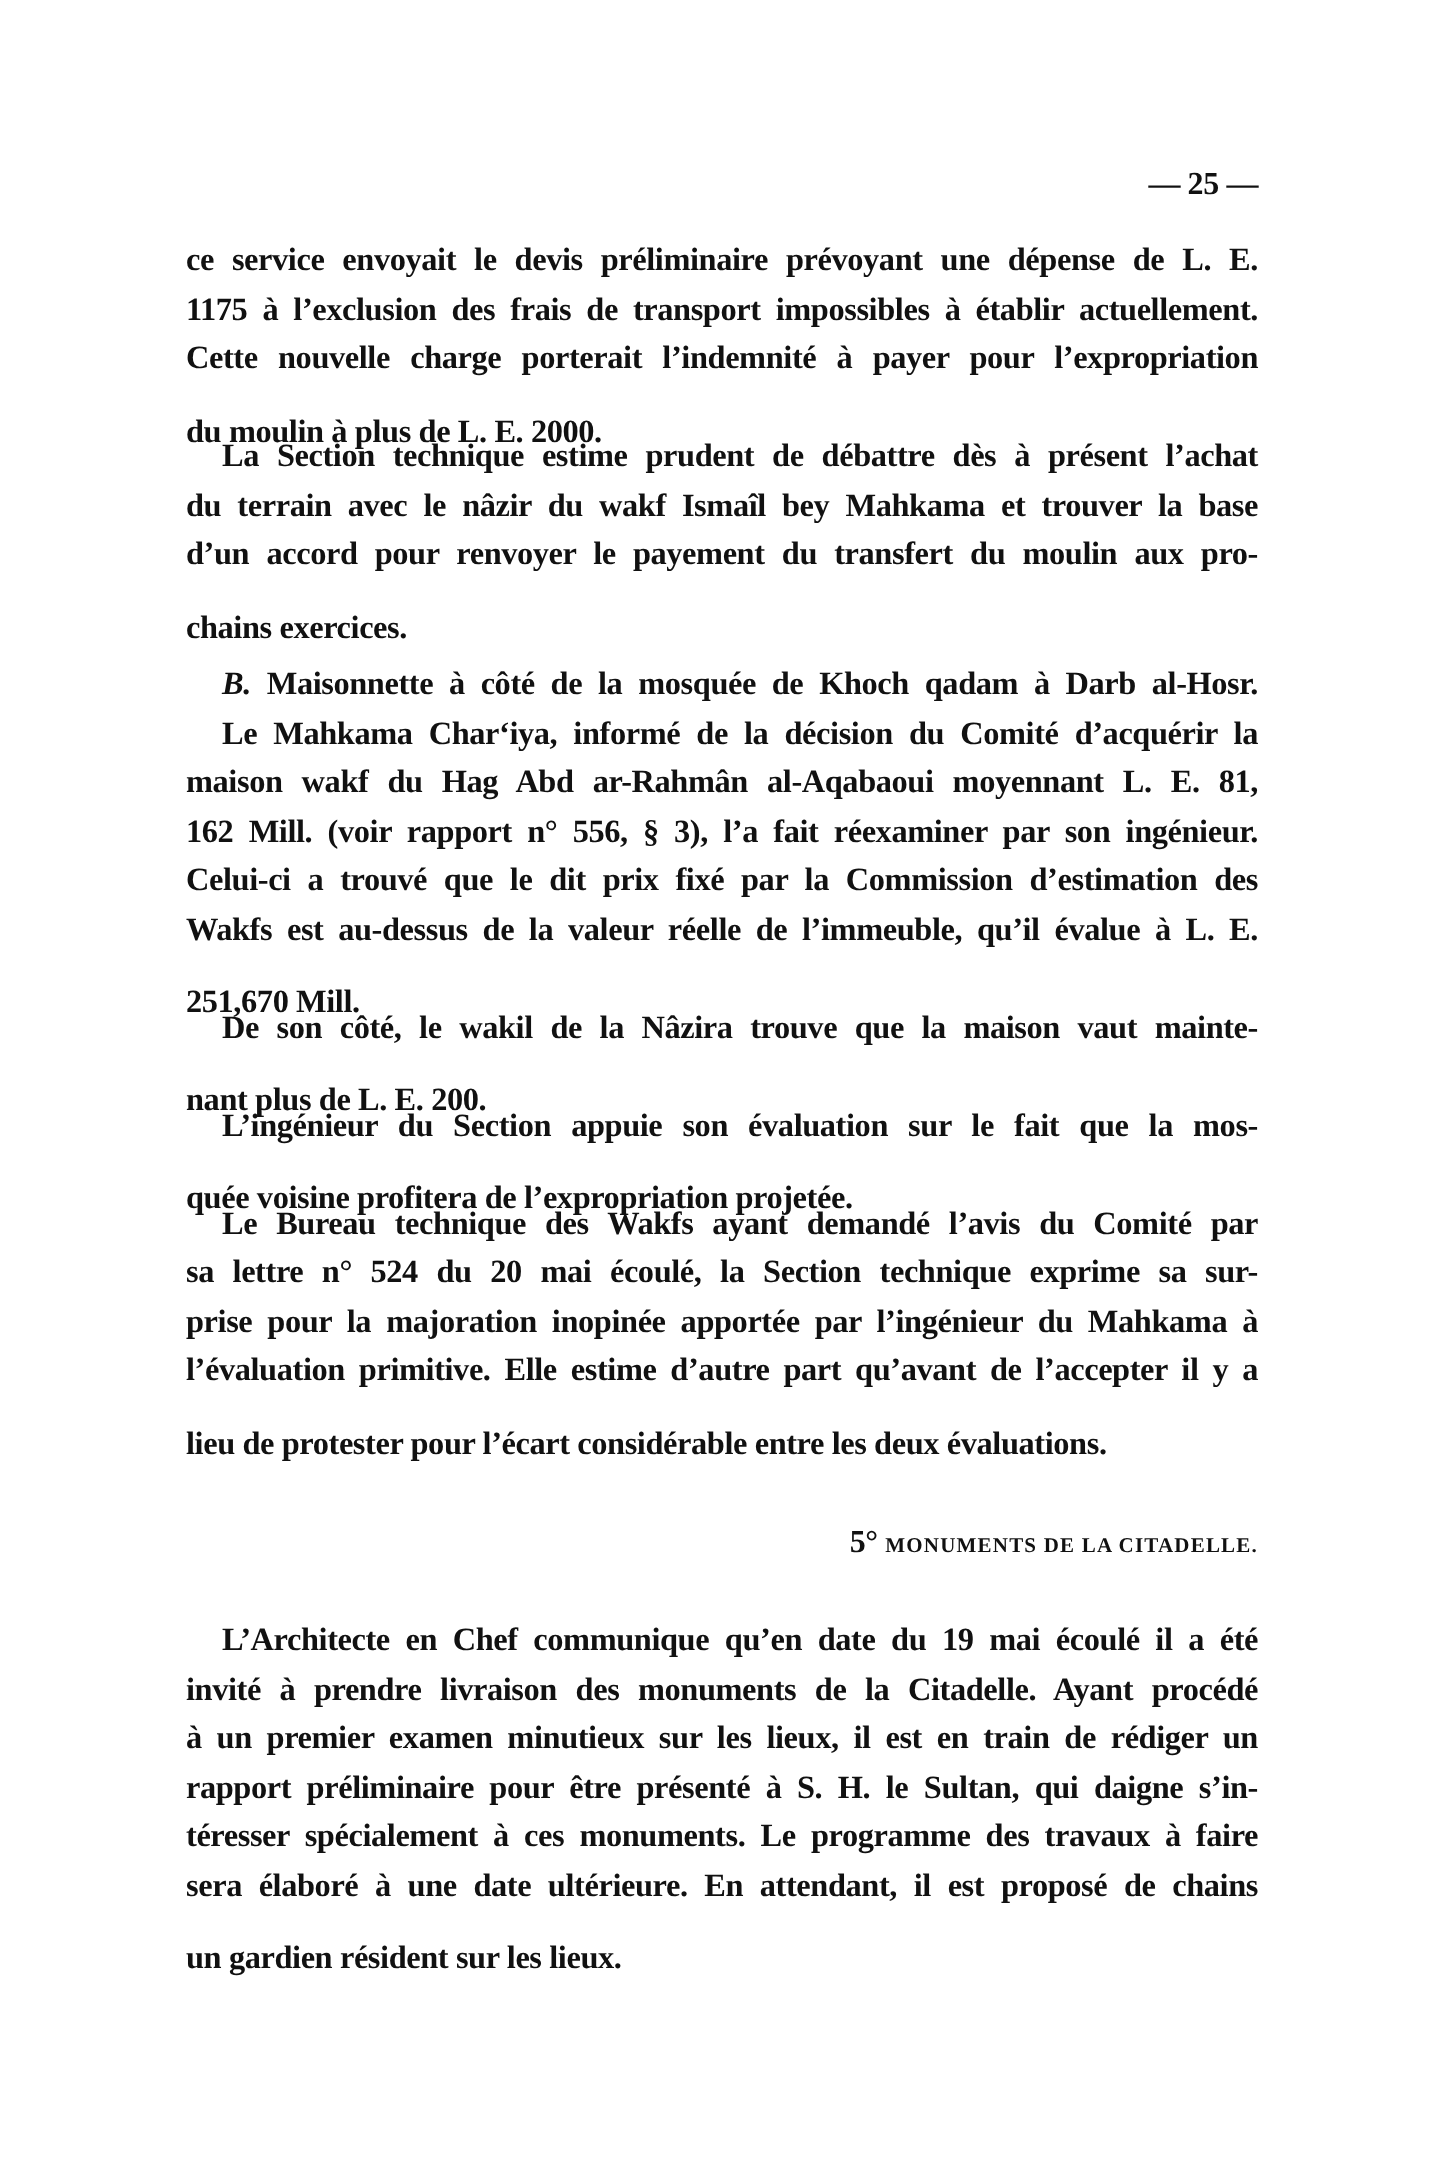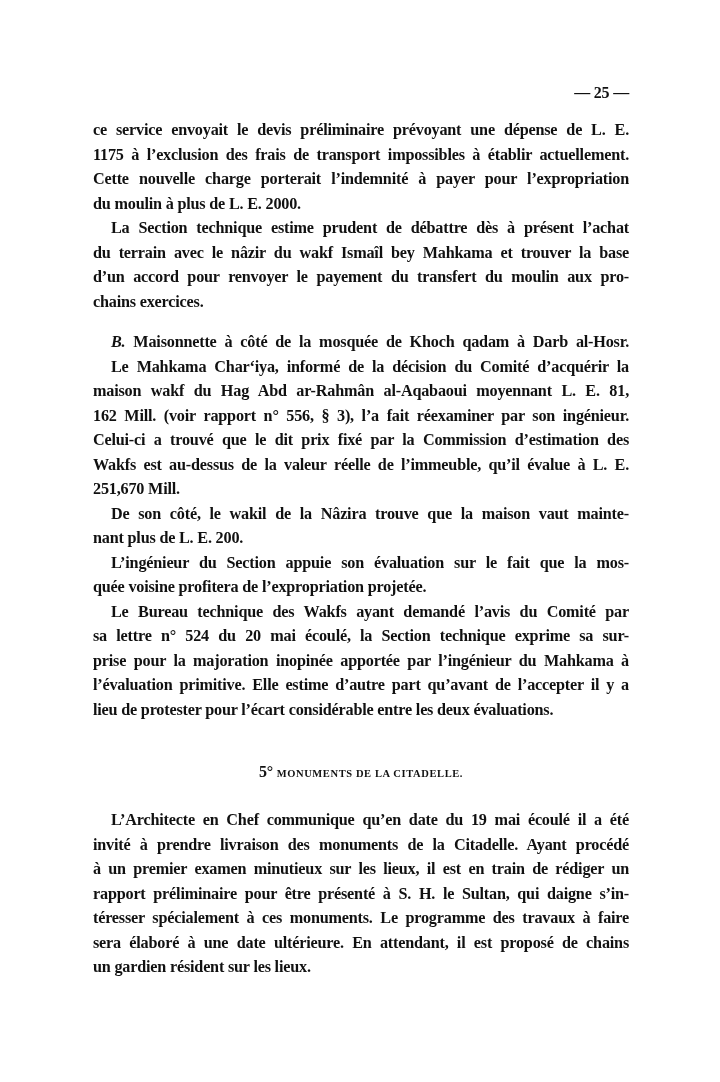--- a/index.html
+++ b/index.html
@@ -8,24 +8,24 @@
       position: absolute; left: 93px; top: 0; width: 536px;
       font-family: "Liberation Serif", "DejaVu Serif", serif;
       color: #111111; font-weight: bold; font-size: 16.2px;
       letter-spacing: -0.2px;
     }
     .pnum { position: absolute; top: 84px; left: 0; width: 536px; text-align: right; font-size: 16px; }
     .line {
       position: absolute; left: 0; width: 536px; height: 24px; line-height: 24px;
       white-space: nowrap; text-align: justify; text-align-last: justify;
     }
-    .line.last { text-align-last: left; }
+    .line.last { text-align-last: left; margin-top: 12px; }
     .line.indent { padding-left: 18px; width: 518px; }
     .heading {
-      position: absolute; left: 0; width: 536px; text-align: center;
+      position: absolute; left: 0; width: 536px; text-align: right;
       line-height: 24px; font-size: 16px;
     }
     .heading .sc { font-size: 10.5px; letter-spacing: 0.6px; }
   </style>
 </head>
 <body>
 
 <div class="page">
   <div class="pnum">— 25 —</div>
 

